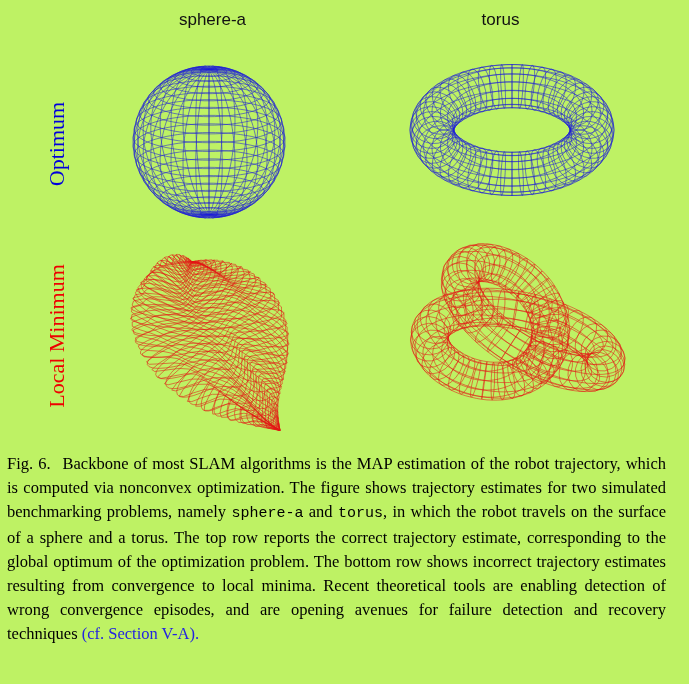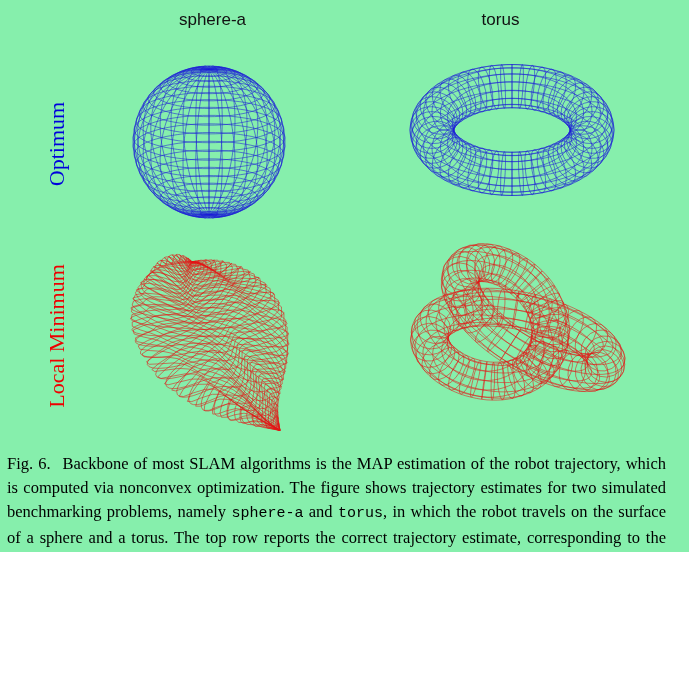--- a/index.html
+++ b/index.html
@@ -1,17 +1,17 @@
 <!DOCTYPE html>
 <html><head>
 <meta charset="utf-8">
 <style>
   html,body{margin:0;padding:0;background:#ffffff;}
   .page{
-    position:relative;width:689px;height:552px;background:#86efac;overflow:hidden;
+    position:relative;width:689px;height:684px;background:#bef264;overflow:hidden;
     font-family:"Liberation Serif",serif;color:#000;
   }
   .col-header{
     position:absolute;top:10px;font-family:"Liberation Sans",sans-serif;
     font-size:17px;color:#111;text-align:center;
   }
   .ch1{left:115px;width:195px;}
   .ch2{left:398px;width:205px;}
   .row-label{
     position:absolute;font-size:22px;text-align:center;

